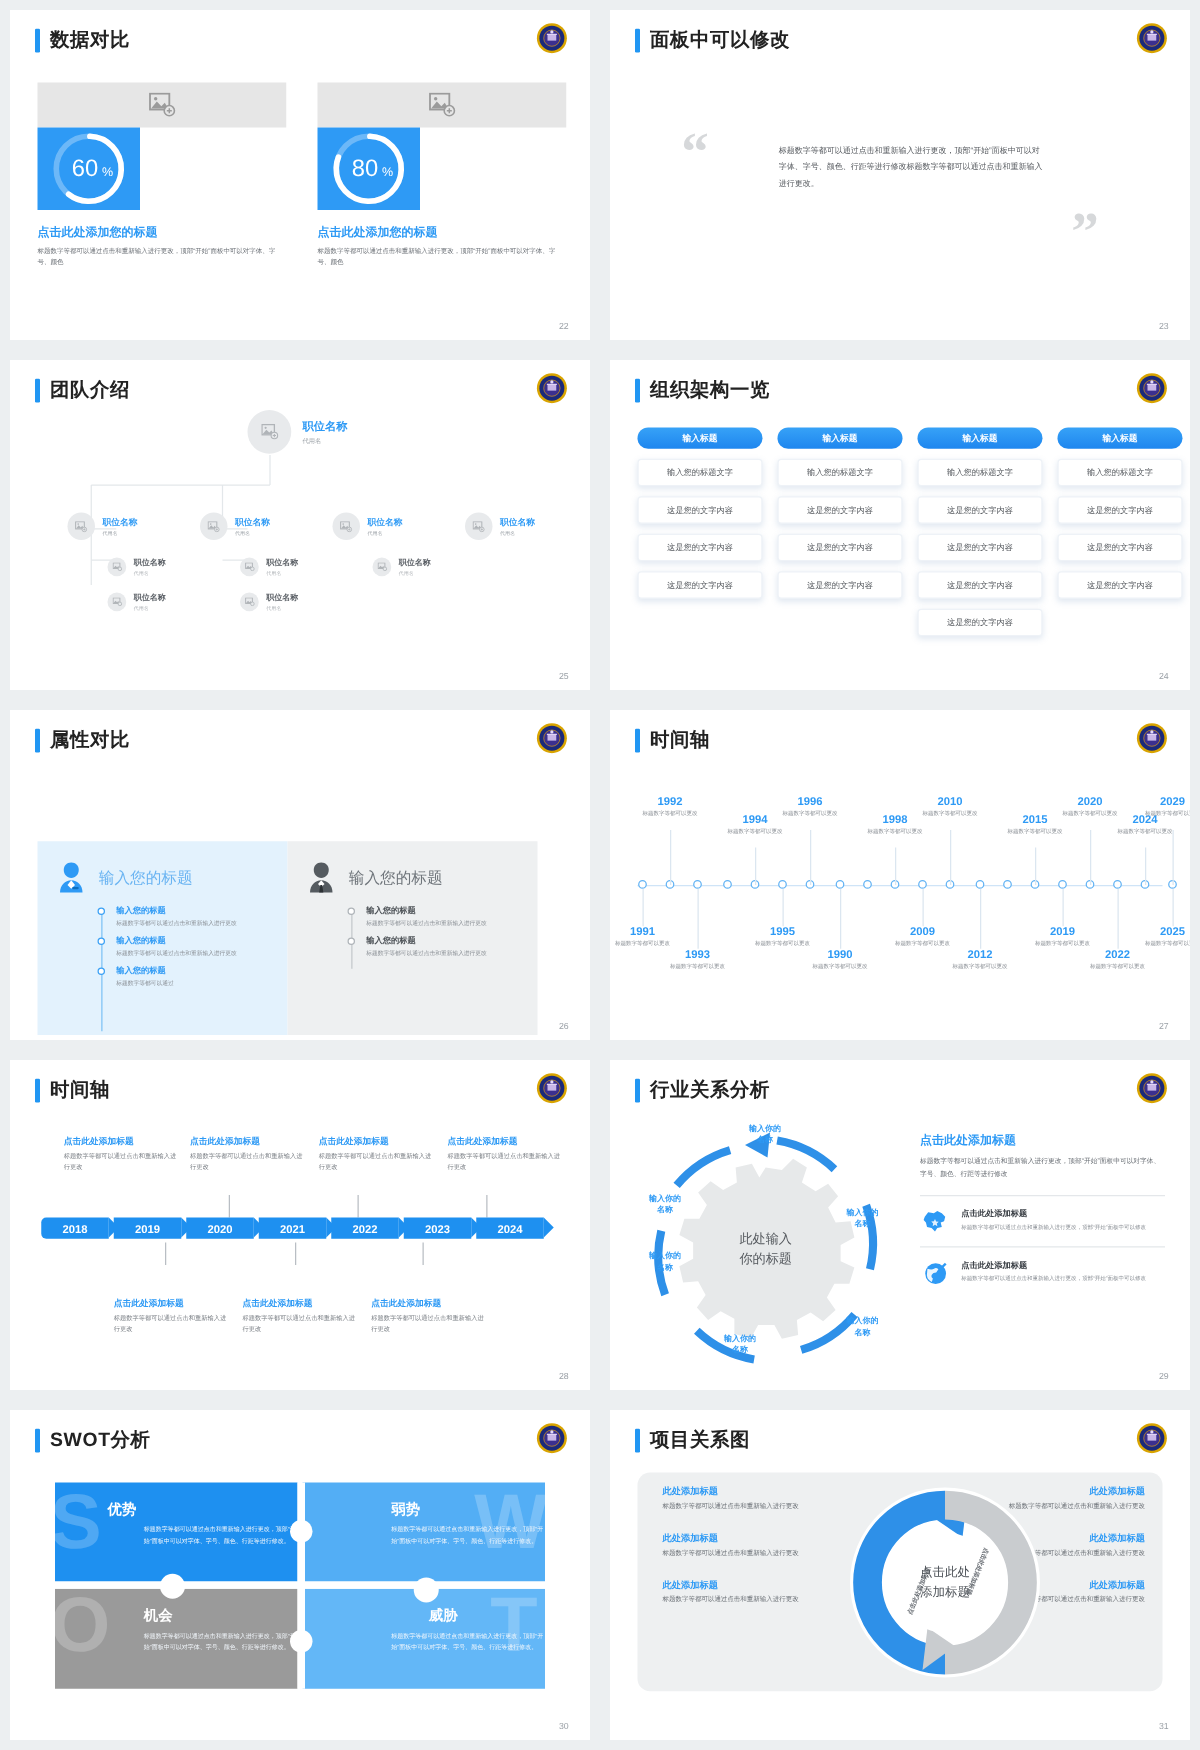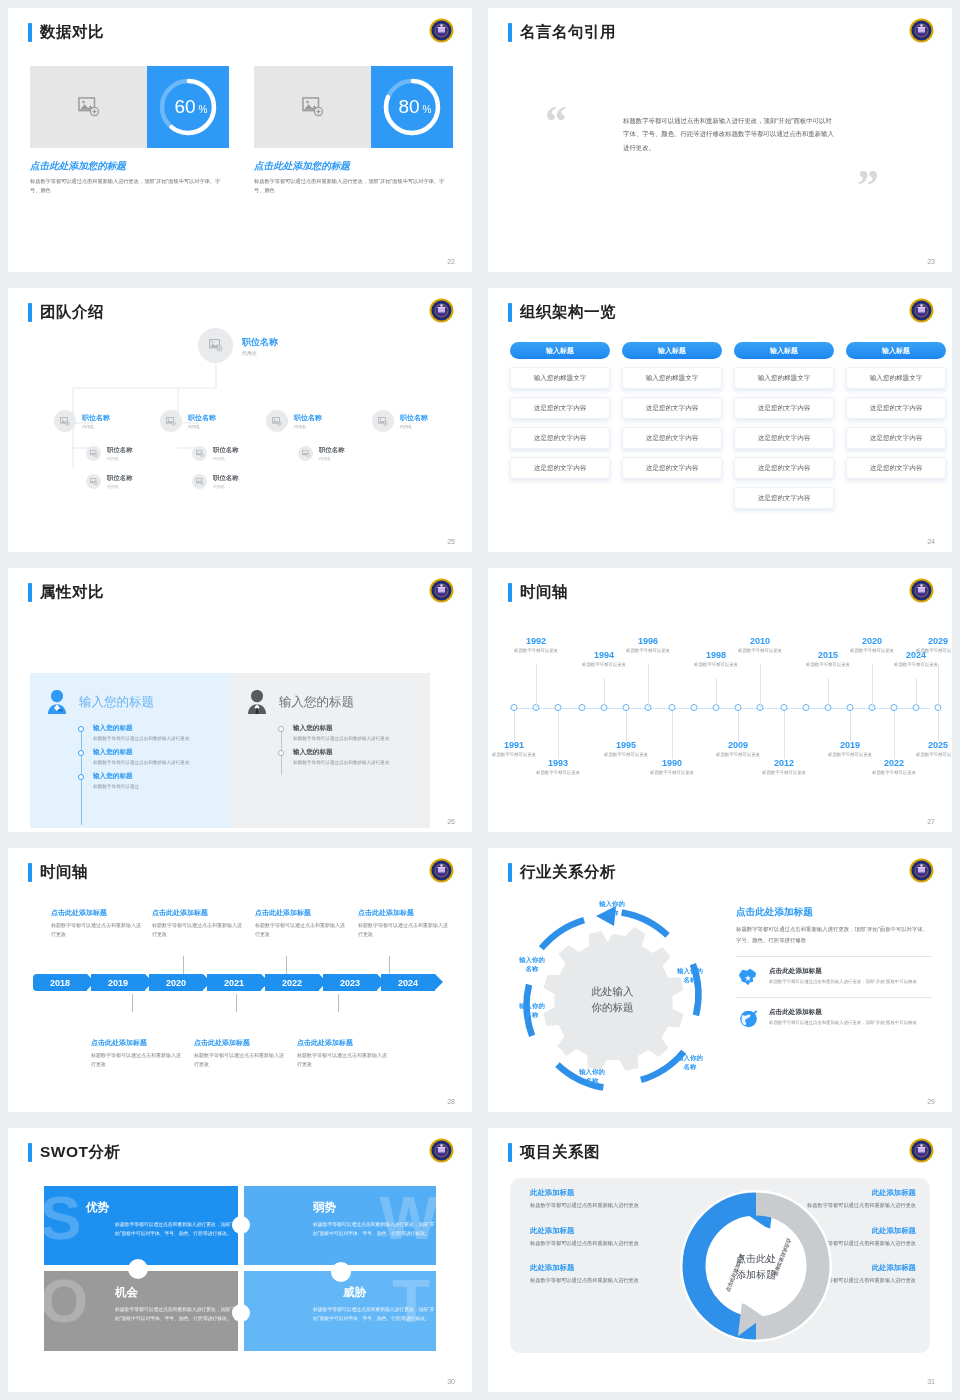--- a/index.html
+++ b/index.html
@@ -30,24 +30,24 @@
   
   .hdr { position:absolute; left:20px; top:14px; display:flex; align-items:center; gap:8px; }
   .hdr .bar { width:4px; height:19px; background:#2196f3; border-radius:1px; }
   .hdr .ttl { font-size:15.5px; font-weight:bold; color:#222; letter-spacing:.5px; }
   .logo { position:absolute; right:18px; top:10px; width:25px; height:25px; }
   .pg { position:absolute; right:17px; bottom:7px; font-size:7px; color:#9aa0a6; }
 
   
   .s22-row { position:absolute; left:22px; top:58px; display:flex; gap:25px; }
   .s22-item { width:199px; }
-  .s22-vis { display:flex; height:82px; }
+  .s22-vis { display:flex; height:102px;flex-direction:column; }
   .s22-img { flex:1; background:#e6e6e6; display:flex; align-items:center; justify-content:center; }
   .s22-ring { width:82px; background:#2e9af5; display:flex; align-items:center; justify-content:center; }
-  .s22-cap { margin-top:12px; font-size:9.6px; font-weight:bold; color:#2e9af5;font-style:italic; }
+  .s22-cap { margin-top:12px; font-size:9.6px; font-weight:bold; color:#2e9af5; }
   .s22-txt { margin-top:4px; font-size:5.2px; line-height:1.75; color:#6a6f75; }
 
   
   .s23-wrap { position:absolute; left:55px; top:90px; width:370px; }
   .qm { position:absolute; color:#d6d8da; font-size:44px; font-weight:bold; font-family:"Liberation Serif",serif; line-height:.8; }
   .qm.open { left:2px; top:6px; }
   .qm.close { right:34px; top:70px; }
   .s23-body { position:absolute; left:80px; top:16px; width:215px;
     font-size:6.4px; line-height:2.1; color:#55595e; }
 
@@ -227,21 +227,21 @@
     </div>
   </div>
   <div class="pg">22</div>
 </div>
     </div>
 
 <div class="slide">
       <div class="card">
   <div class="hdr">
     <div class="bar"></div>
-    <div class="ttl">名言名句引用</div>
+    <div class="ttl">面板中可以修改</div>
   </div>
   <svg class="logo" viewBox="0 0 50 50">
     <circle cx="25" cy="25" r="24" fill="#d9a400"></circle>
           <circle cx="25" cy="25" r="20" fill="#1b2a7a"></circle>
     <circle cx="25" cy="25" r="14" fill="#3b2f8f"></circle>
           <circle cx="25" cy="25" r="13" fill="none" stroke="#d9a400" stroke-width="1"></circle>
     <rect x="18" y="20" width="14" height="9" fill="#c9b7e8"></rect>
           <rect x="17" y="18" width="16" height="2" fill="#e0d4f5"></rect>
     <circle cx="25" cy="15" r="2.6" fill="#e6dcf7"></circle>
   </svg>

